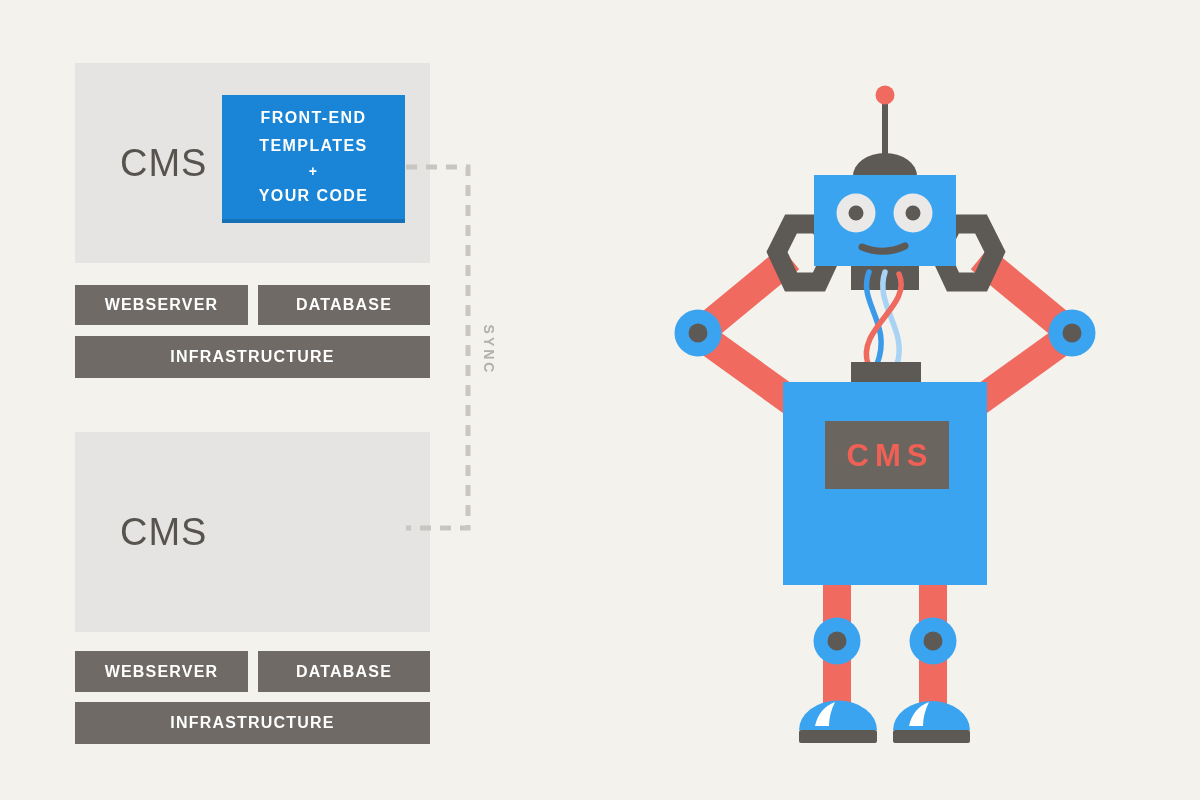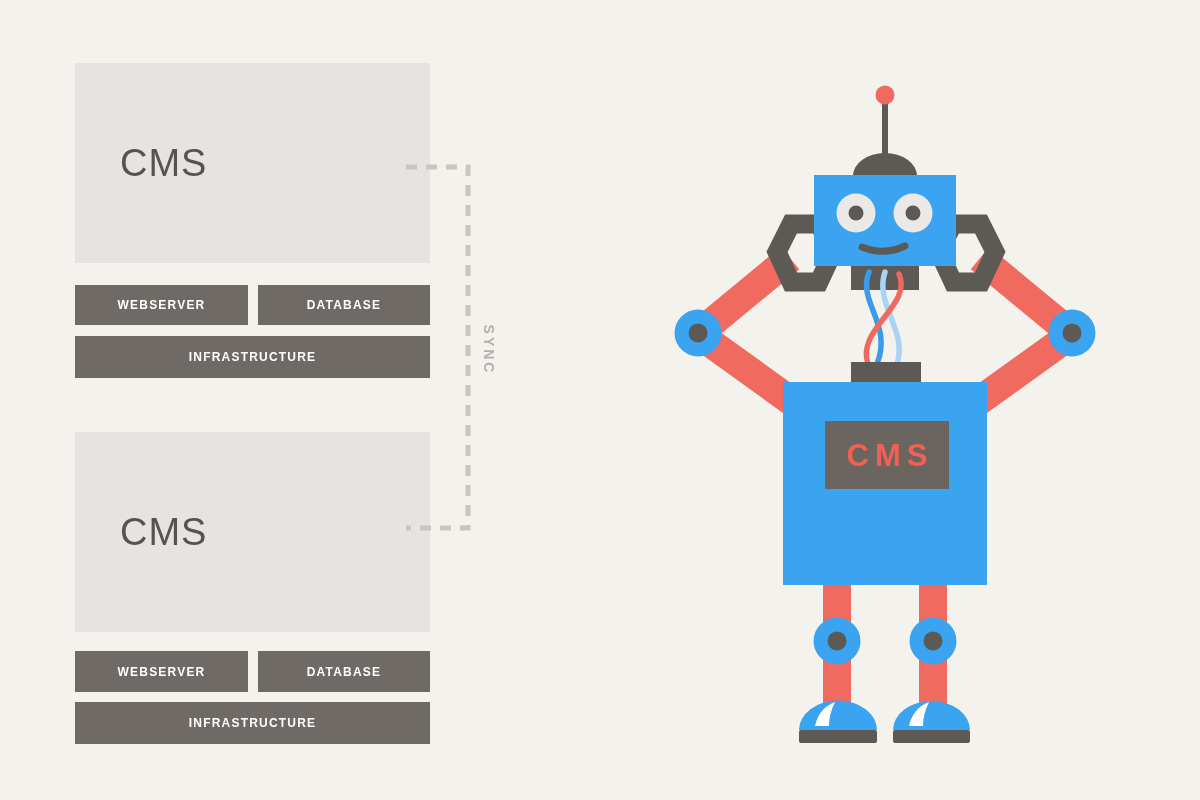--- a/index.html
+++ b/index.html
@@ -54,21 +54,21 @@
   }
   .plus-line { font-size: 14px; line-height: 22px; }
 
   
   .bar {
     position: absolute;
     background: var(--bar, #6f6a65);
     color: var(--bar-text, #ffffff);
     display: flex; align-items: center; justify-content: center;
     font-weight: bold;
-    font-size: 12px;
+    font-size: 16px;
     letter-spacing: 1.2px;
   }
   .bar-web-1   { left: 75px;  top: 285px; width: 173px; height: 40px; }
   .bar-db-1    { left: 258px; top: 285px; width: 172px; height: 40px; }
   .bar-infra-1 { left: 75px;  top: 336px; width: 355px; height: 42px; }
   .bar-web-2   { left: 75px;  top: 651px; width: 173px; height: 41px; }
   .bar-db-2    { left: 258px; top: 651px; width: 172px; height: 41px; }
   .bar-infra-2 { left: 75px;  top: 702px; width: 355px; height: 42px; }
 
   
@@ -107,20 +107,26 @@
     letter-spacing: 6px;
   }
 </style>
 </head>
 <body>
 
 <div id="stage">
 
   <div class="panel panel-top">
     <div class="cms-big">CMS</div>
+    <div class="inner-box box-blue">
+      <div>FRONT-END</div>
+      <div>TEMPLATES</div>
+      <div class="plus-line">+</div>
+      <div>YOUR CODE</div>
+    </div>
   </div>
   <div class="bar bar-web-1">WEBSERVER</div>
   <div class="bar bar-db-1">DATABASE</div>
   <div class="bar bar-infra-1">INFRASTRUCTURE</div>
 
   <div class="panel panel-bottom">
     <div class="cms-big">CMS</div>
   </div>
   <div class="bar bar-web-2">WEBSERVER</div>
   <div class="bar bar-db-2">DATABASE</div>

